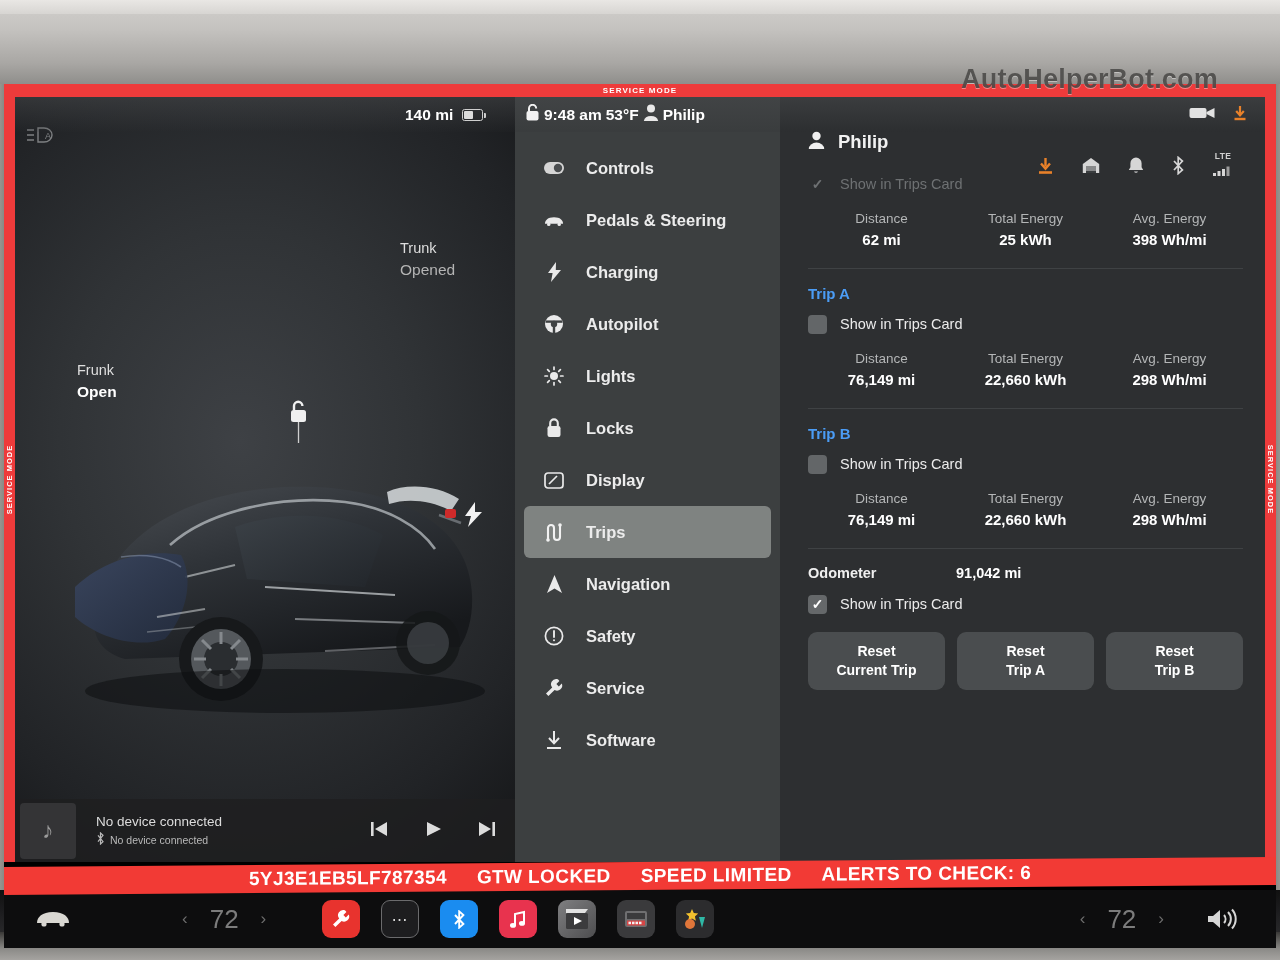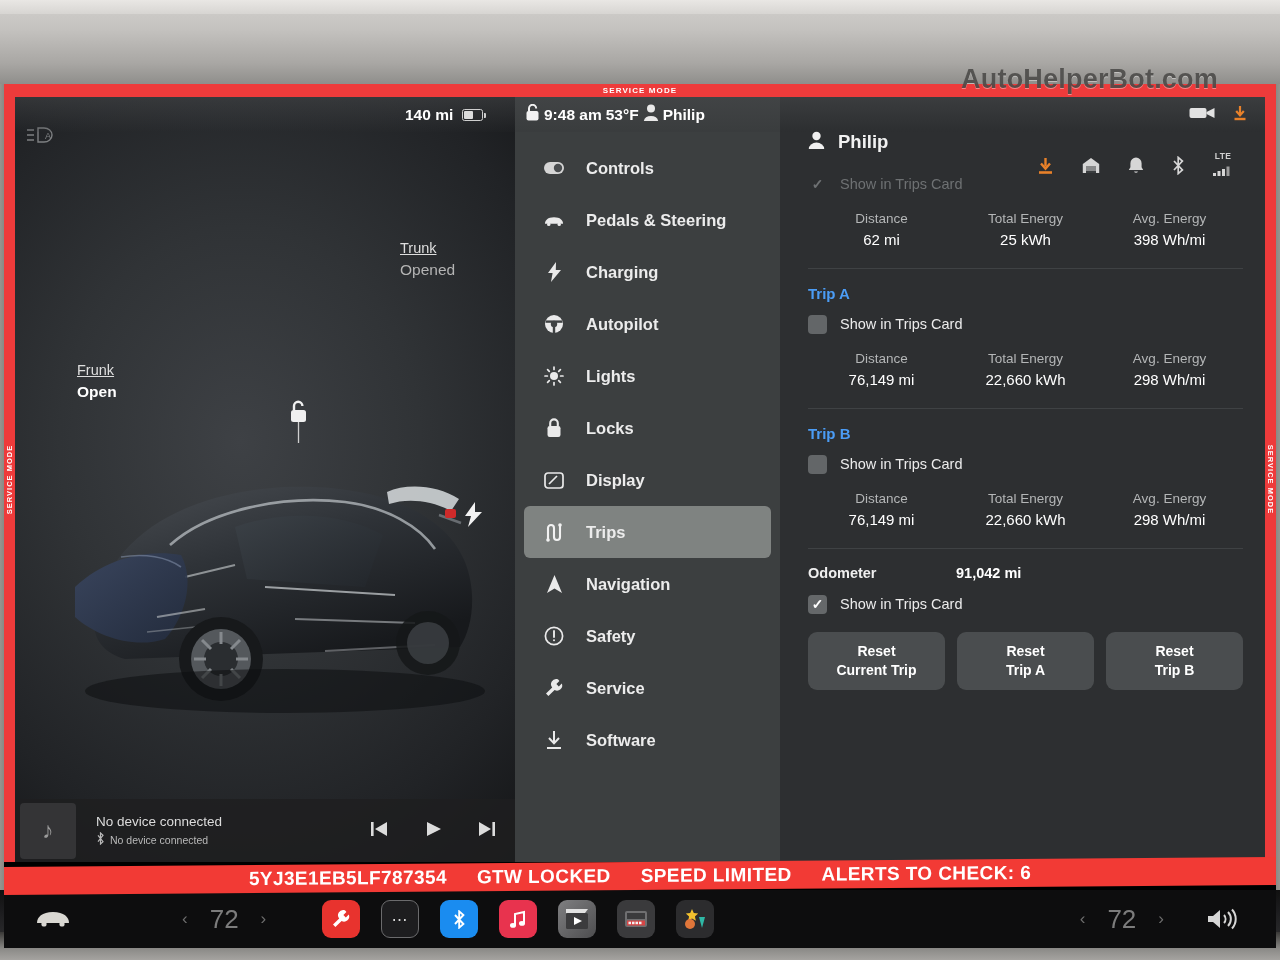--- a/index.html
+++ b/index.html
@@ -104,21 +104,21 @@
   }
   .car-img {
     position:absolute; left:20px; top:190px; width:470px; height:470px;
   }
   .label-frunk {
     position:absolute; left:62px; top:262px; color:#e8e8e8; z-index:5;
   }
   .label-trunk {
     position:absolute; left:385px; top:140px; z-index:5;
   }
-  .lbl-t { font-size:14.5px; color:#dedede; line-height:22px;text-decoration:underline; }
+  .lbl-t { font-size:14.5px; color:#dedede; line-height:22px; }
   .lbl-v { font-size:15.5px; color:#fff; font-weight:bold; line-height:22px; }
   .lbl-v.dim { font-weight:normal; color:#b4b4b4; }
   .lock-badge {
     position:absolute; left:272px; top:300px; z-index:6;
   }
   .bolt-badge { position:absolute; left:450px; top:405px; z-index:6; }
   .red-dot { position:absolute; left:430px; top:412px; width:11px; height:9px; background:#cf2a2a; border-radius:2px; z-index:6;}
 
   
   .media-bar {
@@ -173,21 +173,21 @@
   }
   .chkbox.empty { background:#636668; color:transparent; }
   .chk-label { font-size:14.5px; color:#ececec; font-weight:normal;}
   .chk-row.faded .chk-label { color:#6e7173; }
   .chk-row.faded .chkbox { background:transparent; color:#6e7173; }
 
   .metrics { display:flex;text-align:center; }
   .metric { width:148px; }
   .metric.w2 { width:142px; }
   .m-label { font-size:13.5px; color:#b4b6b7; margin-bottom:5px; }
-  .m-value { font-size:15px; color:#fff; font-weight:normal; }
+  .m-value { font-size:15px; color:#fff; font-weight:bold; }
   .divider { height:1px; background:#3f4244; margin-top:20px; }
 
   .odo-row { display:flex; align-items:baseline; padding-top:16px; margin-bottom:12px;}
   .odo-label { font-size:14.5px; color:#efefef; font-weight:bold; width:148px;}
   .odo-value { font-size:14.5px; color:#fff; font-weight:bold; }
 
   .btn-row { display:flex; gap:12px; margin-top:17px; }
   .rbtn {
     flex:1; height:58px; border-radius:9px; background:#4a4d4f;
     display:flex; flex-direction:column; align-items:center; justify-content:center;

